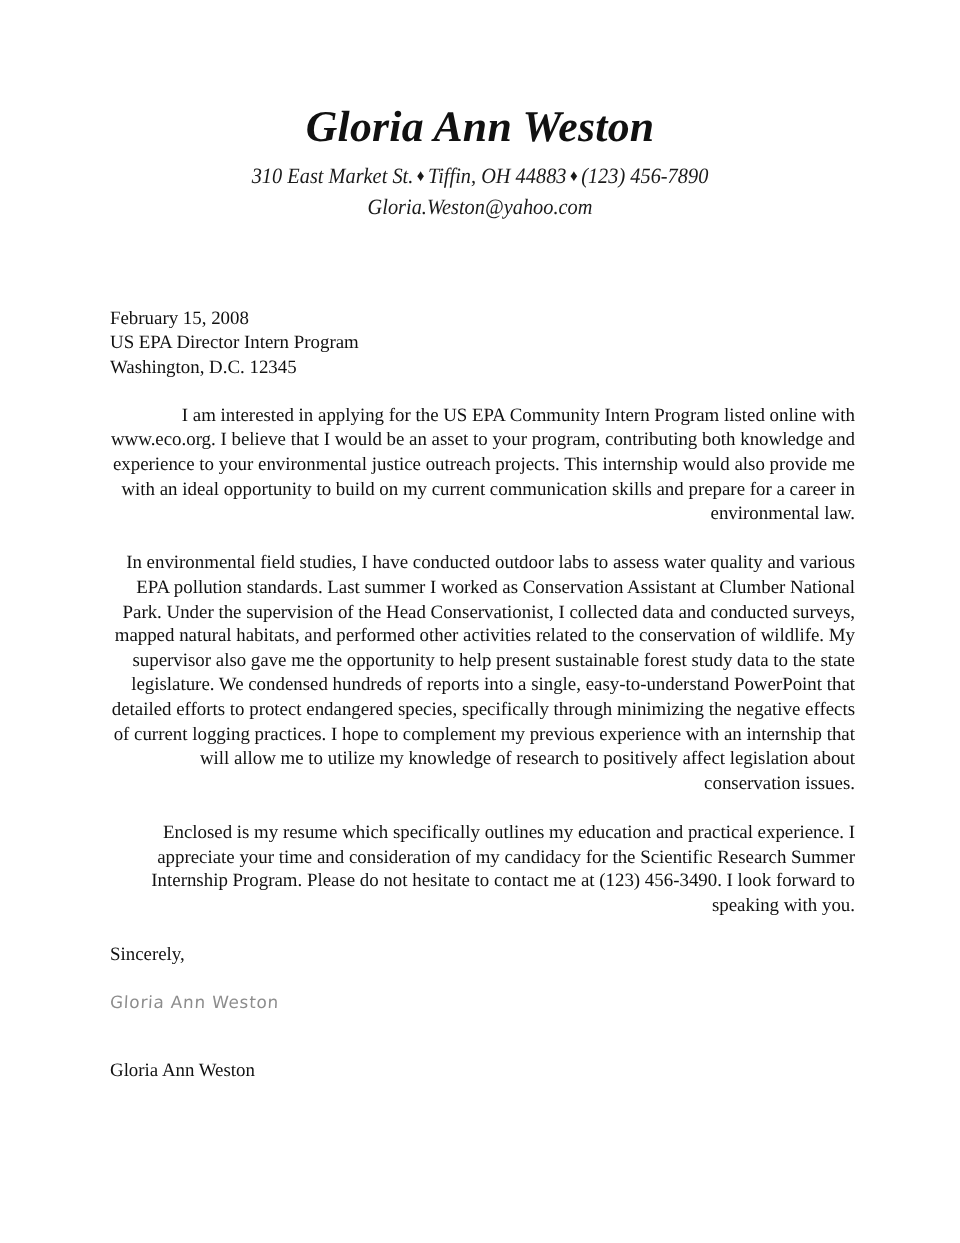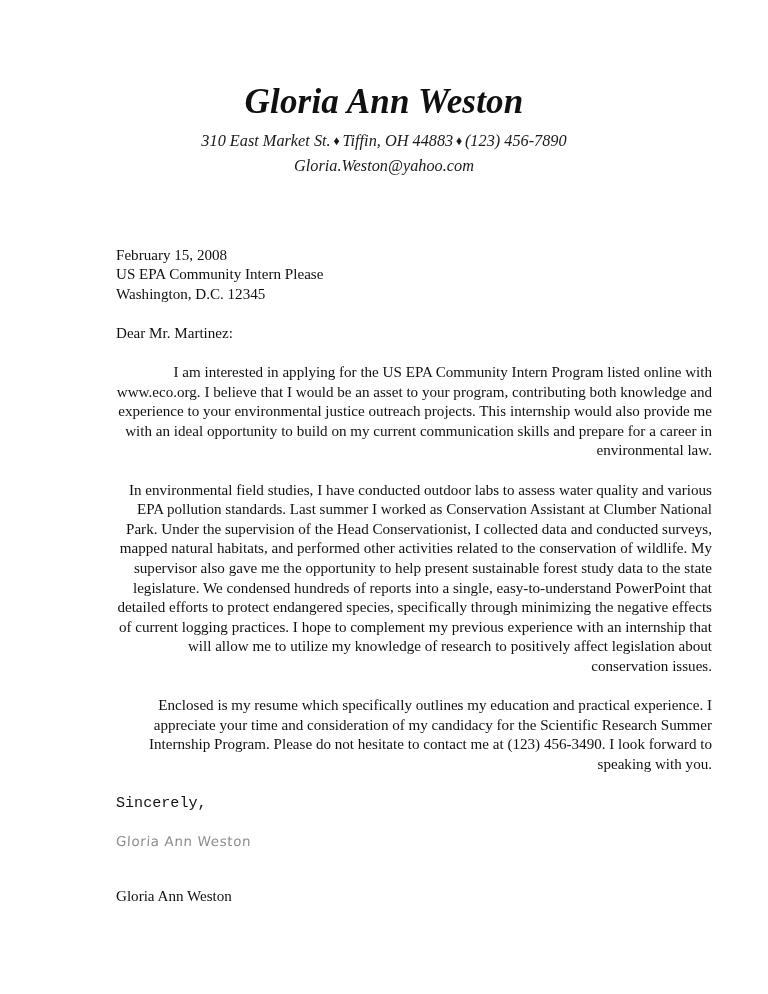--- a/index.html
+++ b/index.html
@@ -58,21 +58,21 @@
     font-family: "Liberation Serif", "DejaVu Serif", serif;
     font-style: italic;
     font-size: 17.5px;
     line-height: 1.45;
     color: #1a1a1a;
     transform: scaleX(0.93);
   }
 
   
   .letter {
-    margin-left: 116px;
+    margin-left: 88px;
     width: 596px;
     font-size: 15.1px;
     line-height: 19.6px;
     color: #111111;
   }
   .block-inside-address {
     margin-top: 67px;
   }
   .addr-line {
     white-space: pre;
@@ -115,32 +115,31 @@
       <span>310 East Market St.</span><span class="lh-sep">♦</span><span>Tiffin, OH  44883</span><span class="lh-sep">♦</span><span>(123) 456-7890</span>
     </div>
 
     <div class="lh-email">Gloria.Weston@yahoo.com</div>
   </header>
 
   <main class="letter">
 
     <section class="block-inside-address">
       <div class="addr-line">February 15, 2008</div>
-      <div class="addr-line">US EPA Community Intern Please</div>
+      <div class="addr-line">US EPA Director Intern Program</div>
       <div class="addr-line">Washington, D.C. 12345</div>
     </section>
 
-    <p class="salutation" style="margin:19.6px 0 0 0;">Dear Mr. Martinez:</p>
 
     <p class="para" style="margin:19.6px 0 0 0;">I am interested in applying for the US EPA Community Intern Program listed online with www.eco.org. I believe that I would be an asset to your program, contributing both knowledge and experience to your environmental justice outreach projects. This internship would also provide me with an ideal opportunity to build on my current communication skills and prepare for a career in environmental law.</p>
 
     <p class="para" style="margin:19.6px 0 0 0;">In environmental field studies, I have conducted outdoor labs to assess water quality and various EPA pollution standards. Last summer I worked as Conservation Assistant at Clumber National Park. Under the supervision of the Head Conservationist, I collected data and conducted surveys, mapped natural habitats, and performed other activities related to the conservation of wildlife. My supervisor also gave me the opportunity to help present sustainable forest study data to the state legislature. We condensed hundreds of reports into a single, easy-to-understand PowerPoint that detailed efforts to protect endangered species, specifically through minimizing the negative effects of current logging practices. I hope to complement my previous experience with an internship that will allow me to utilize my knowledge of research to positively affect legislation about conservation issues.</p>
 
     <p class="para" style="margin:19.6px 0 0 0;">Enclosed is my resume which specifically outlines my education and practical experience.  I appreciate your time and consideration of my candidacy for the Scientific Research Summer Internship Program. Please do not hesitate to contact me at (123) 456-3490. I look forward to speaking with you.</p>
 
-    <p class="closing" style="margin:19.6px 0 0 0;font-family:Liberation Mono, monospace;">Sincerely,</p>
+    <p class="closing" style="margin:19.6px 0 0 0;">Sincerely,</p>
 
     <div class="signature">Gloria Ann Weston</div>
 
     <div class="signed-name">Gloria Ann Weston</div>
 
   </main>
 </div>
 
 </body></html>

